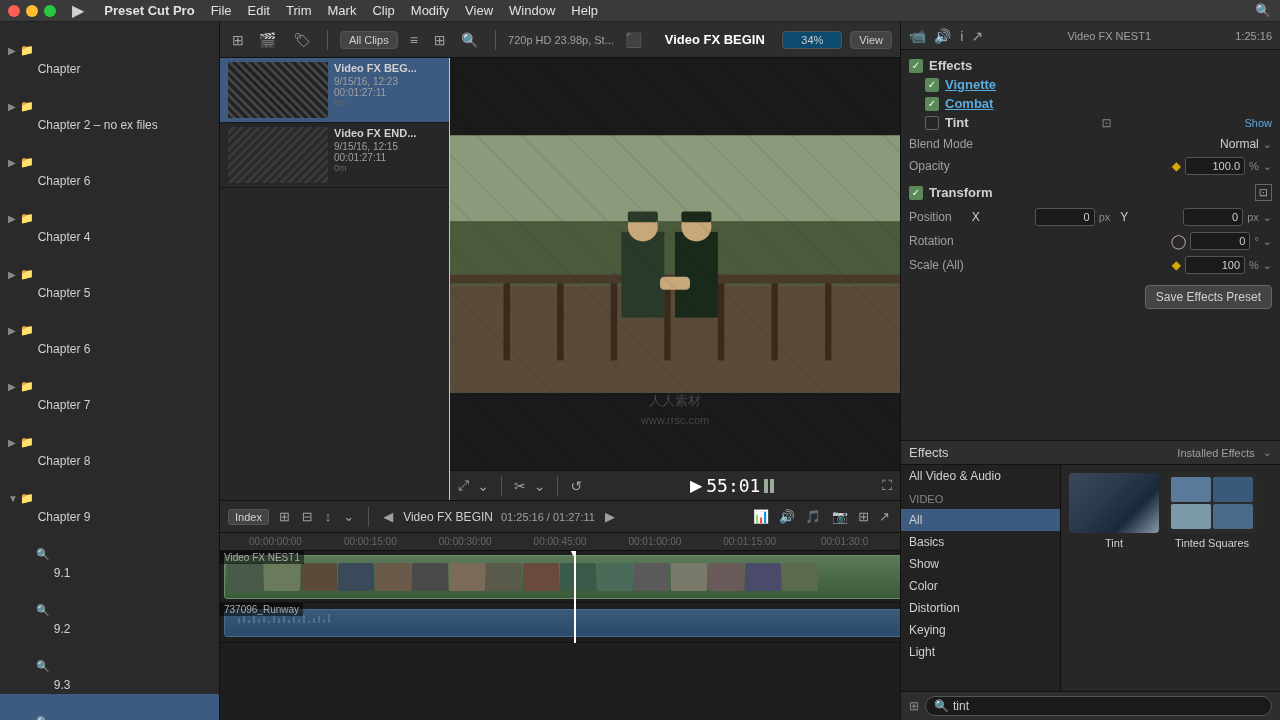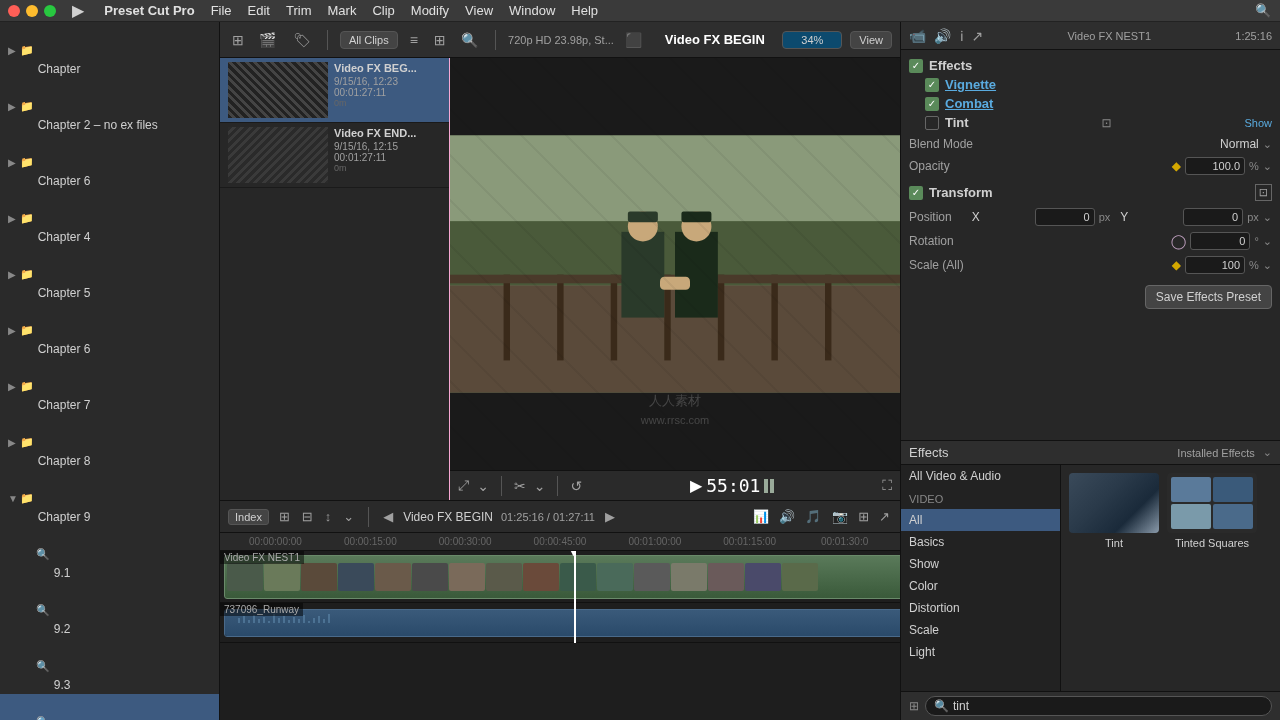--- a/index.html
+++ b/index.html
@@ -558,21 +558,21 @@
       </div>
       <div id="effects-content">
         <div id="effects-sidebar">
           <div class="effects-cat">All Video &amp; Audio</div>
           <div class="effects-cat header">VIDEO</div>
           <div class="effects-cat selected">All</div>
           <div class="effects-cat">Basics</div>
           <div class="effects-cat">Show</div>
           <div class="effects-cat">Color</div>
           <div class="effects-cat">Distortion</div>
-          <div class="effects-cat">Scale</div>
+          <div class="effects-cat">Keying</div>
           <div class="effects-cat">Light</div>
         </div>
         <div id="effects-grid">
 
           <div class="effect-item">
             <div class="effect-thumb">
               <div class="effect-tint-thumb"></div>
             </div>
             <span class="effect-label">Tint</span>
           </div>

